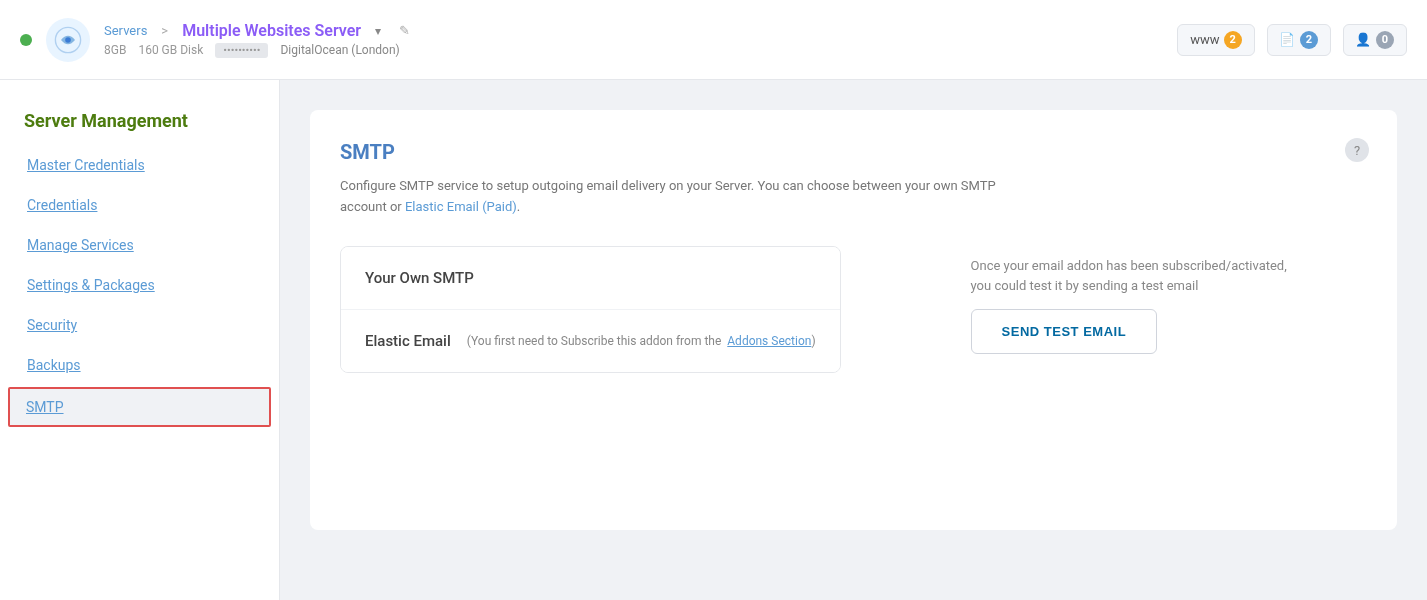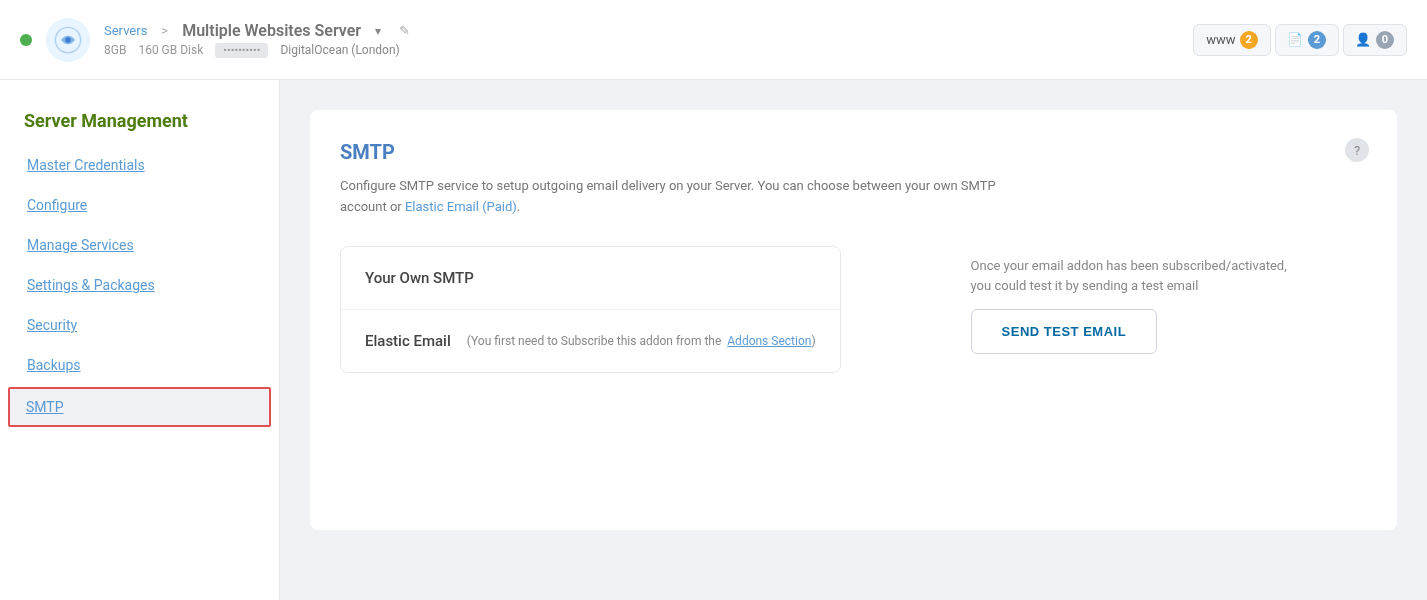--- a/index.html
+++ b/index.html
@@ -7,27 +7,27 @@
 
     
     .topbar { background: #fff; display: flex; align-items: center; padding: 0 20px; height: 80px; border-bottom: 1px solid #e5e7eb; }
     .status-dot { width: 12px; height: 12px; border-radius: 50%; background: #4caf50; margin-right: 14px; flex-shrink: 0; }
     .server-logo { width: 44px; height: 44px; border-radius: 50%; background: #e8f4ff; display: flex; align-items: center; justify-content: center; margin-right: 14px; flex-shrink: 0; }
     .server-logo svg { width: 28px; height: 28px; }
     .server-info { flex: 1; }
     .breadcrumb { display: flex; align-items: center; gap: 14px; font-size: 13px; color: #888; }
     .breadcrumb .servers-link { color: #5b9bd5; cursor: pointer; }
     .breadcrumb .separator { color: #aaa; }
-    .breadcrumb .server-name { color: #737373; font-size: 16px; font-weight: 600; }
+    .breadcrumb .server-name { color: #8b5cf6; font-size: 16px; font-weight: 600; }
     .breadcrumb .dropdown-icon { color: #888; font-size: 12px; cursor: pointer; }
     .breadcrumb .edit-icon { color: #aaa; cursor: pointer; margin-left: 4px; }
     .server-meta { display: flex; gap: 12px; margin-top: 3px; font-size: 12px; color: #999; }
     .server-meta .ip-block { background: #e5e7eb; border-radius: 3px; padding: 1px 8px; font-size: 11px; }
     .provider { color: #888; }
-    .topbar-right { display: flex; align-items: flex-start; gap: 4px; margin-left: auto; }
+    .topbar-right { display: flex; align-items: flex-start; gap: 12px; margin-left: auto; }
     .top-badge-btn { display: flex; align-items: center; gap: 4px; background: #f5f7fa; border: 1px solid #e0e3e8; border-radius: 6px; padding: 6px 12px; cursor: pointer; font-size: 13px; color: #555; }
     .badge { background: #f5a623; color: #fff; border-radius: 50%; width: 18px; height: 18px; display: inline-flex; align-items: center; justify-content: center; font-size: 11px; font-weight: bold; }
     .badge.blue { background: #5b9bd5; }
     .badge.gray { background: #9aa5b4; }
 
     
     .layout { display: flex; min-height: calc(100vh - 80px); }
 
     
     .sidebar { width: 280px; background: #fff; border-right: 1px solid #e5e7eb; flex-shrink: 0; padding: 20px 0; }
@@ -100,21 +100,21 @@
       <span class="badge gray">0</span>
     </div>
   </div>
 </div>
 
 <div class="layout">
 
   <div class="sidebar">
     <div class="sidebar-section-title">Server Management</div>
     <div class="sidebar-item">Master Credentials</div>
-    <div class="sidebar-item">Configure</div>
+    <div class="sidebar-item">Credentials</div>
     <div class="sidebar-item">Manage Services</div>
     <div class="sidebar-item">Settings &amp; Packages</div>
     <div class="sidebar-item">Security</div>
     <div class="sidebar-item">Backups</div>
     <div class="sidebar-item active-outline">SMTP</div>
   </div>
 
   <div class="main">
     <div class="content-card">
 

